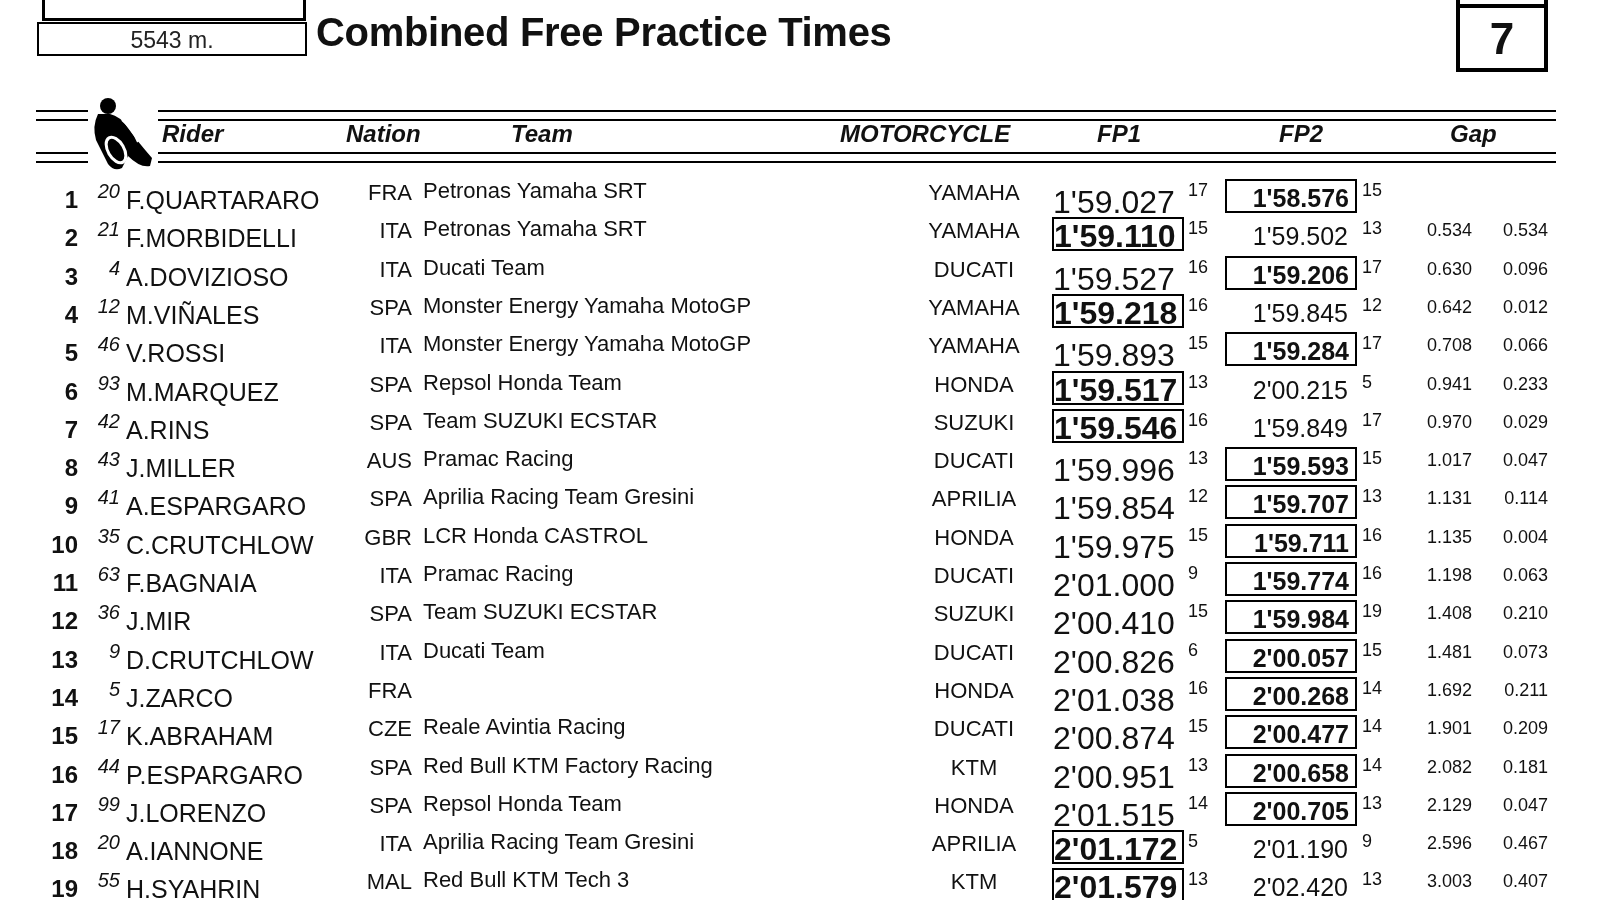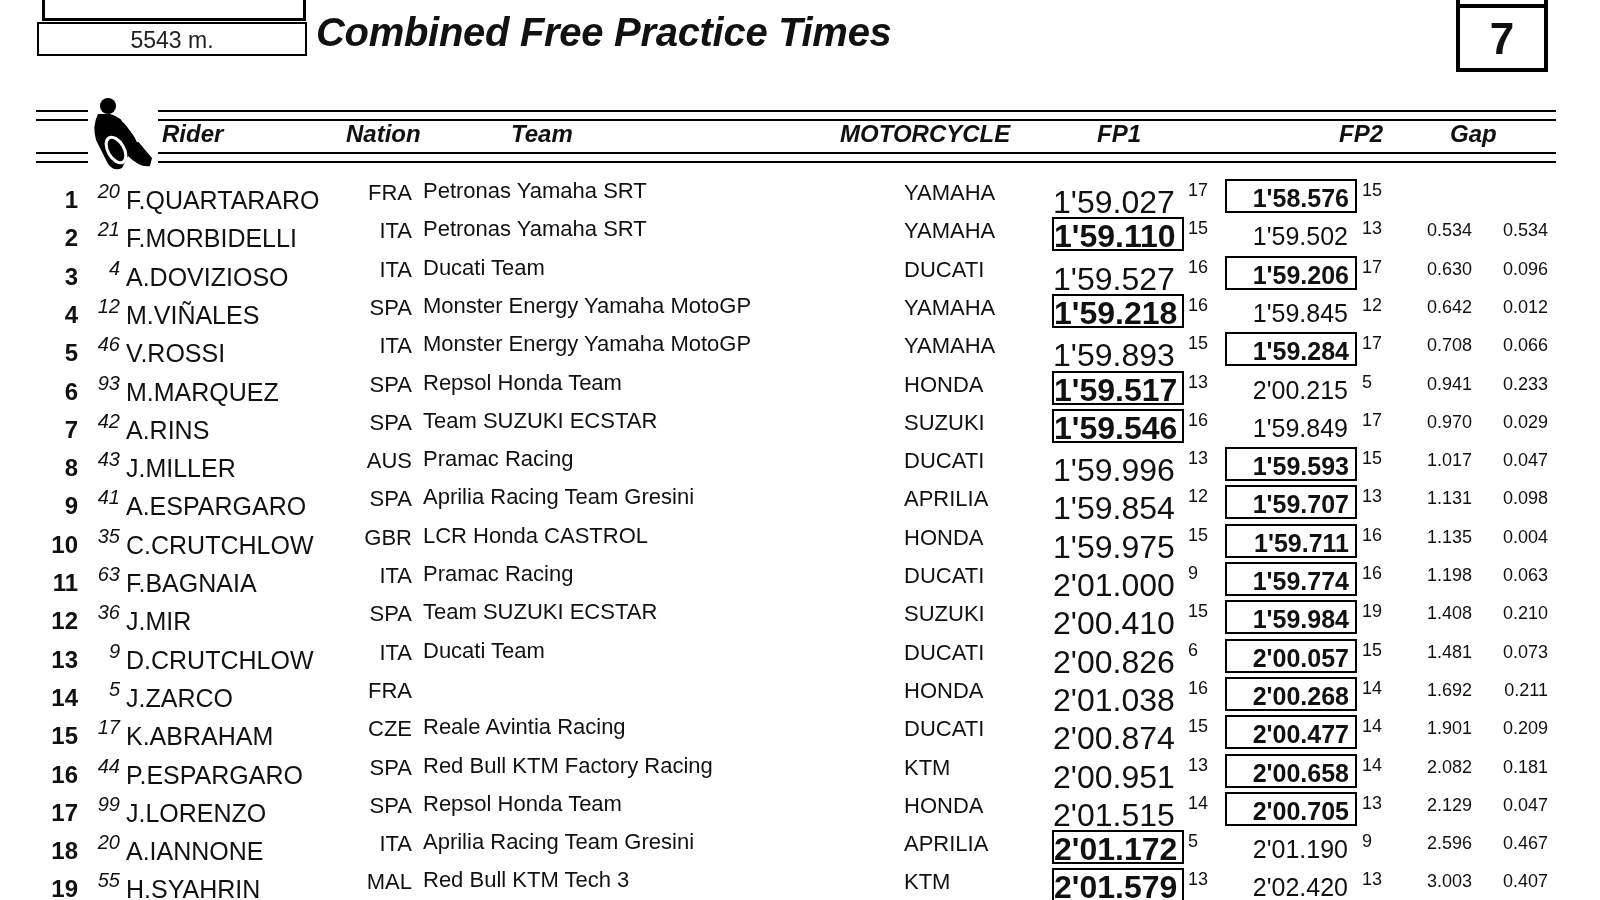--- a/index.html
+++ b/index.html
@@ -1,32 +1,32 @@
 <!DOCTYPE html>
 <html><head>
 <meta charset="utf-8">
 <style>
   html, body { margin:0; padding:0; background:#fff; }
   body { width:1600px; height:900px; overflow:hidden; position:relative; font-family:"Liberation Sans", sans-serif; color:#111; }
   .topbox { position:absolute; left:42px; top:-8px; width:258px; height:26px; border:3px solid #000; border-top:none; }
   .circuit-len { position:absolute; left:37px; top:22px; width:266px; height:30px; border:2px solid #000; font-size:23px; text-align:center; line-height:32px; color:#222; }
-  .title { position:absolute; left:316px; top:10px; font-size:40px; font-weight:bold; letter-spacing:-0.3px; color:#111;font-style:italic; }
+  .title { position:absolute; left:316px; top:10px; font-size:40px; font-weight:bold; letter-spacing:-0.3px; color:#111; }
   .pagebox-top { position:absolute; left:1456px; top:-6px; width:84px; height:10px; border:4px solid #000; border-top:none; }
   .pagebox { position:absolute; left:1456px; top:4px; width:84px; height:60px; border:4px solid #000; font-size:44px; font-weight:bold; text-align:center; line-height:62px; }
   .hdr-lines { position:absolute; left:36px; width:1520px; height:7px; border-top:2px solid #000; border-bottom:2px solid #000; }
   .hdr { position:absolute; top:120px; font-size:24px; font-weight:bold; font-style:italic; color:#111; }
   .rider-icon { position:absolute; left:88px; top:96px; width:70px; height:76px; background:#fff; }
   .row { position:absolute; left:0; width:1600px; height:38px; }
   .c { position:absolute; top:0; white-space:nowrap; }
   .pos { width:50px; text-align:right; left:28px; font-size:24px; font-weight:bold; top:8px; }
   .num { width:38px; text-align:right; left:82px; font-size:20px; top:2px;font-style:italic; }
   .name { left:126px; font-size:25px; font-weight:normal; top:8px; }
   .nat { width:60px; text-align:right; left:352px; font-size:22px; top:2px; }
   .team { left:423px; font-size:22px; top:0; }
-  .moto { width:140px; text-align:left; left:904px; font-size:22px; top:2px; }
+  .moto { width:140px; text-align:center; left:904px; font-size:22px; top:2px; }
   .fp1 { width:122px; left:1053px; font-size:32px; top:6px; }
   .fp1lap { left:1188px; font-size:18px; top:2px; }
   .fp2 { width:122px; text-align:right; left:1226px; font-size:25px; top:6px; }
   .fp2lap { left:1362px; font-size:18px; top:2px; width:20px; }
   .g1 { width:70px; text-align:right; left:1402px; font-size:18px; top:4px; }
   .g2 { width:70px; text-align:right; left:1478px; font-size:18px; top:4px; }
   .best { border:2px solid #000; font-weight:bold; padding-right:6px; height:30px; line-height:34px; top:1px !important; }
   .fp1.best { left:1052px; width:122px; }
   .fp2.best { left:1225px; width:122px; }
 </style>
@@ -49,21 +49,21 @@
     <ellipse cx="28" cy="54" rx="8" ry="14" fill="none" stroke="#fff" stroke-width="3" transform="rotate(-30 28 54)"></ellipse>
     <path d="M34 24 Q44 32 50 46" stroke="#fff" stroke-width="2" fill="none"></path>
   </svg>
 </div>
 
 <div class="hdr" style="left:162px">Rider</div>
 <div class="hdr" style="left:346px">Nation</div>
 <div class="hdr" style="left:511px">Team</div>
 <div class="hdr" style="left:840px">MOTORCYCLE</div>
 <div class="hdr" style="left:1097px">FP1</div>
-<div class="hdr" style="left:1339px">FP2</div>
+<div class="hdr" style="left:1279px">FP2</div>
 <div class="hdr" style="left:1450px">Gap</div>
 
 <div id="rows">
     <div class="row" style="top: 178px;">
       <span class="c pos">1</span>
       <span class="c num">20</span>
       <span class="c name">F.QUARTARARO</span>
       <span class="c nat">FRA</span>
       <span class="c team">Petronas Yamaha SRT</span>
       <span class="c moto">YAMAHA</span>
@@ -177,21 +177,21 @@
       <span class="c num">41</span>
       <span class="c name">A.ESPARGARO</span>
       <span class="c nat">SPA</span>
       <span class="c team">Aprilia Racing Team Gresini</span>
       <span class="c moto">APRILIA</span>
       <span class="c fp1">1'59.854</span>
       <span class="c fp1lap">12</span>
       <span class="c fp2 best">1'59.707</span>
       <span class="c fp2lap">13</span>
       <span class="c g1">1.131</span>
-      <span class="c g2">0.098</span>
+      <span class="c g2">0.114</span>
     </div>
     <div class="row" style="top: 522.7px;">
       <span class="c pos">10</span>
       <span class="c num">35</span>
       <span class="c name">C.CRUTCHLOW</span>
       <span class="c nat">GBR</span>
       <span class="c team">LCR Honda CASTROL</span>
       <span class="c moto">HONDA</span>
       <span class="c fp1">1'59.975</span>
       <span class="c fp1lap">15</span>

